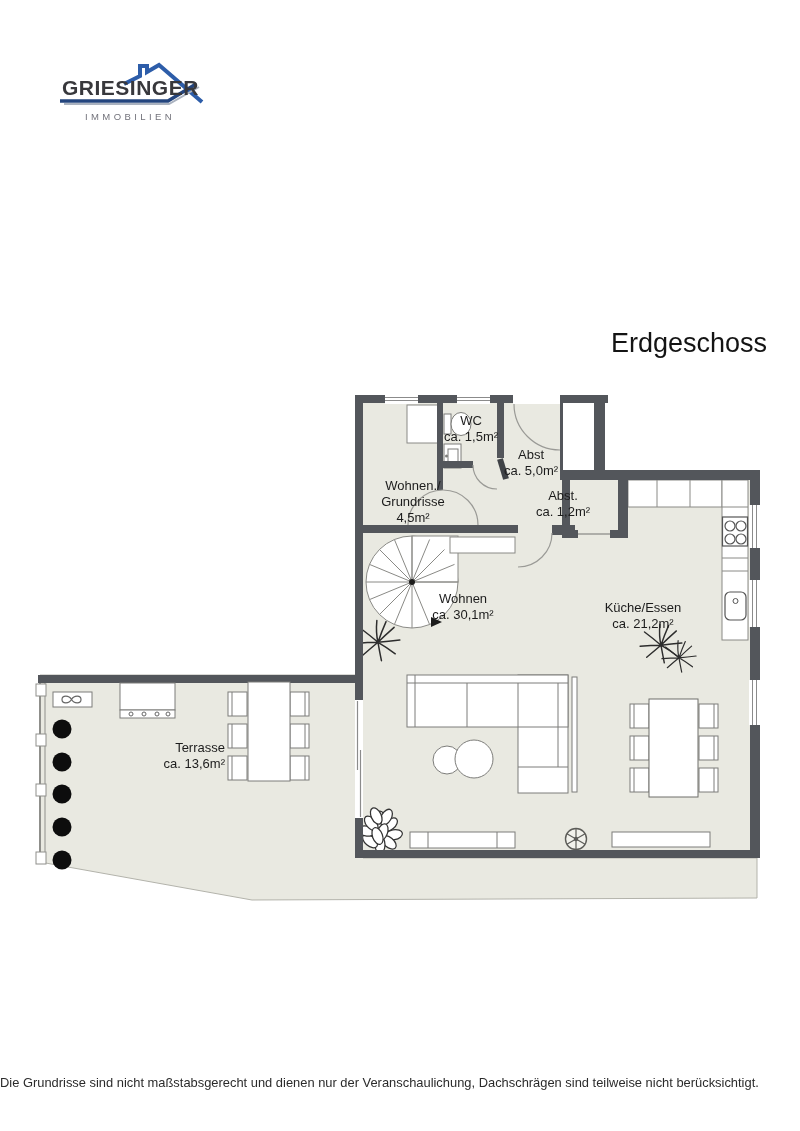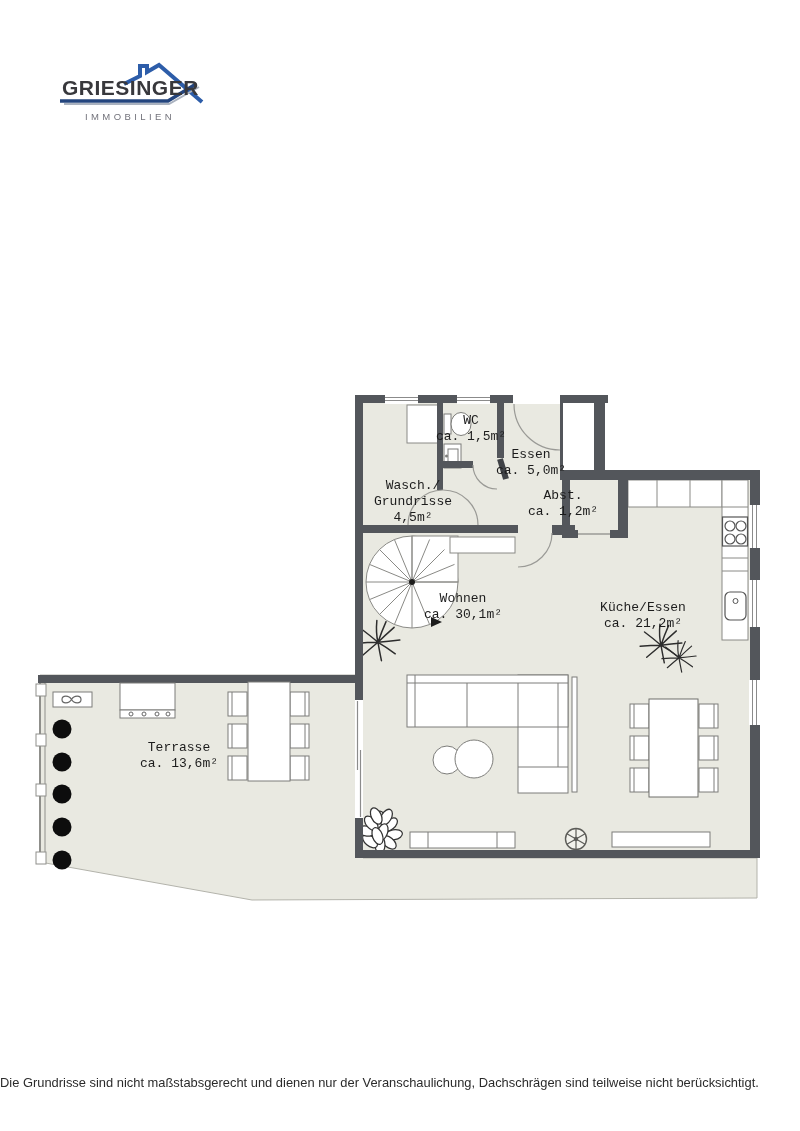--- a/index.html
+++ b/index.html
@@ -11,41 +11,42 @@
   .logo svg{position:absolute;left:0;top:0;}
   .logo .brand{position:absolute;left:6px;top:22px;font-size:21px;font-weight:bold;
                letter-spacing:.5px;color:#38383c;}
   .logo .tagline{position:absolute;left:29px;top:57px;font-size:9.5px;letter-spacing:3.4px;
                  color:#73737b;}
   
   .floor-title{position:absolute;left:545px;top:328px;width:222px;text-align:right;
                font-size:27px;color:#141414;}
   
   .room-label{position:absolute;width:110px;text-align:center;font-size:13px;
-              line-height:16px;color:#1c1c1c;font-family:Liberation Mono, monospace;}
+              line-height:16px;color:#1c1c1c;}
   .room-label span{display:block;}
   
   .disclaimer{position:absolute;left:0;top:1075px;width:716px;text-align:left;
               font-size:12.9px;color:#2b2b2b;white-space:nowrap;}
 </style>
 </head>
 <body>
 
 <div class="page">
 
   <div class="logo">
     <svg width="160" height="78" viewBox="0 0 160 78">
       <path d="M 68,30 L 84,22 L 84,12 L 91,12 L 91,18 L 103,11 L 146,48" fill="none" stroke="#2d5da9" stroke-width="4"></path>
       <path d="M 8,50 L 113,50 L 143,33" fill="none" stroke="#aab2bf" stroke-width="2"></path>
       <path d="M 4,47 L 112,47 L 140,30" fill="none" stroke="#24457e" stroke-width="3.5"></path>
     </svg>
     <div class="brand">GRIESINGER</div>
     <div class="tagline">IMMOBILIEN</div>
   </div>
 
+  <div class="floor-title">Erdgeschoss</div>
 
   <svg class="plan-svg" width="800" height="1131" viewBox="0 0 800 1131">
 
     <defs>
       <g id="star-plant">
         <path d="M0,2 Q-2,-6 -1,-17 M0,2 Q6,-4 14,-11 M0,2 Q9,1 19,0 M0,2 Q7,6 15,12
                  M0,2 Q1,8 3,18 M0,2 Q-6,7 -13,13 M0,2 Q-9,2 -19,3 M0,2 Q-7,-4 -15,-10
                  M0,2 Q3,-7 7,-16" fill="none" stroke="#2d2d2d" stroke-width="1.3" stroke-linecap="round"></path>
       </g>
       <g id="leaf-bush">
@@ -308,40 +309,40 @@
       <path d="M 552,533 A 34,34 0 0 1 518,567"></path>
       <line x1="578" y1="534" x2="610" y2="534" stroke-width="1.5"></line>
     </g>
   </svg>
 
   <div class="room-label" style="left:416px;top:413px;">
     <span>WC</span>
     <span>ca. 1,5m²</span>
   </div>
   <div class="room-label" style="left:476px;top:447px;">
-    <span>Essen</span>
+    <span>Abst</span>
     <span>ca. 5,0m²</span>
   </div>
   <div class="room-label" style="left:358px;top:478px;">
-    <span>Wasch./</span>
+    <span>Wohnen./</span>
     <span>Grundrisse</span>
     <span>4,5m²</span>
   </div>
   <div class="room-label" style="left:508px;top:488px;">
     <span>Abst.</span>
     <span>ca. 1,2m²</span>
   </div>
   <div class="room-label" style="left:588px;top:600px;">
     <span>Küche/Essen</span>
     <span>ca. 21,2m²</span>
   </div>
   <div class="room-label" style="left:408px;top:591px;">
     <span>Wohnen</span>
     <span>ca. 30,1m²</span>
   </div>
-  <div class="room-label" style="left:124px;top:740px;">
+  <div class="room-label" style="left:115px;top:740px;text-align:right;">
     <span>Terrasse</span>
     <span>ca. 13,6m²</span>
   </div>
 
   <div class="disclaimer">Die Grundrisse sind nicht maßstabsgerecht und dienen nur der Veranschaulichung, Dachschrägen sind teilweise nicht berücksichtigt.</div>
 
 </div>
 
 </body></html>

